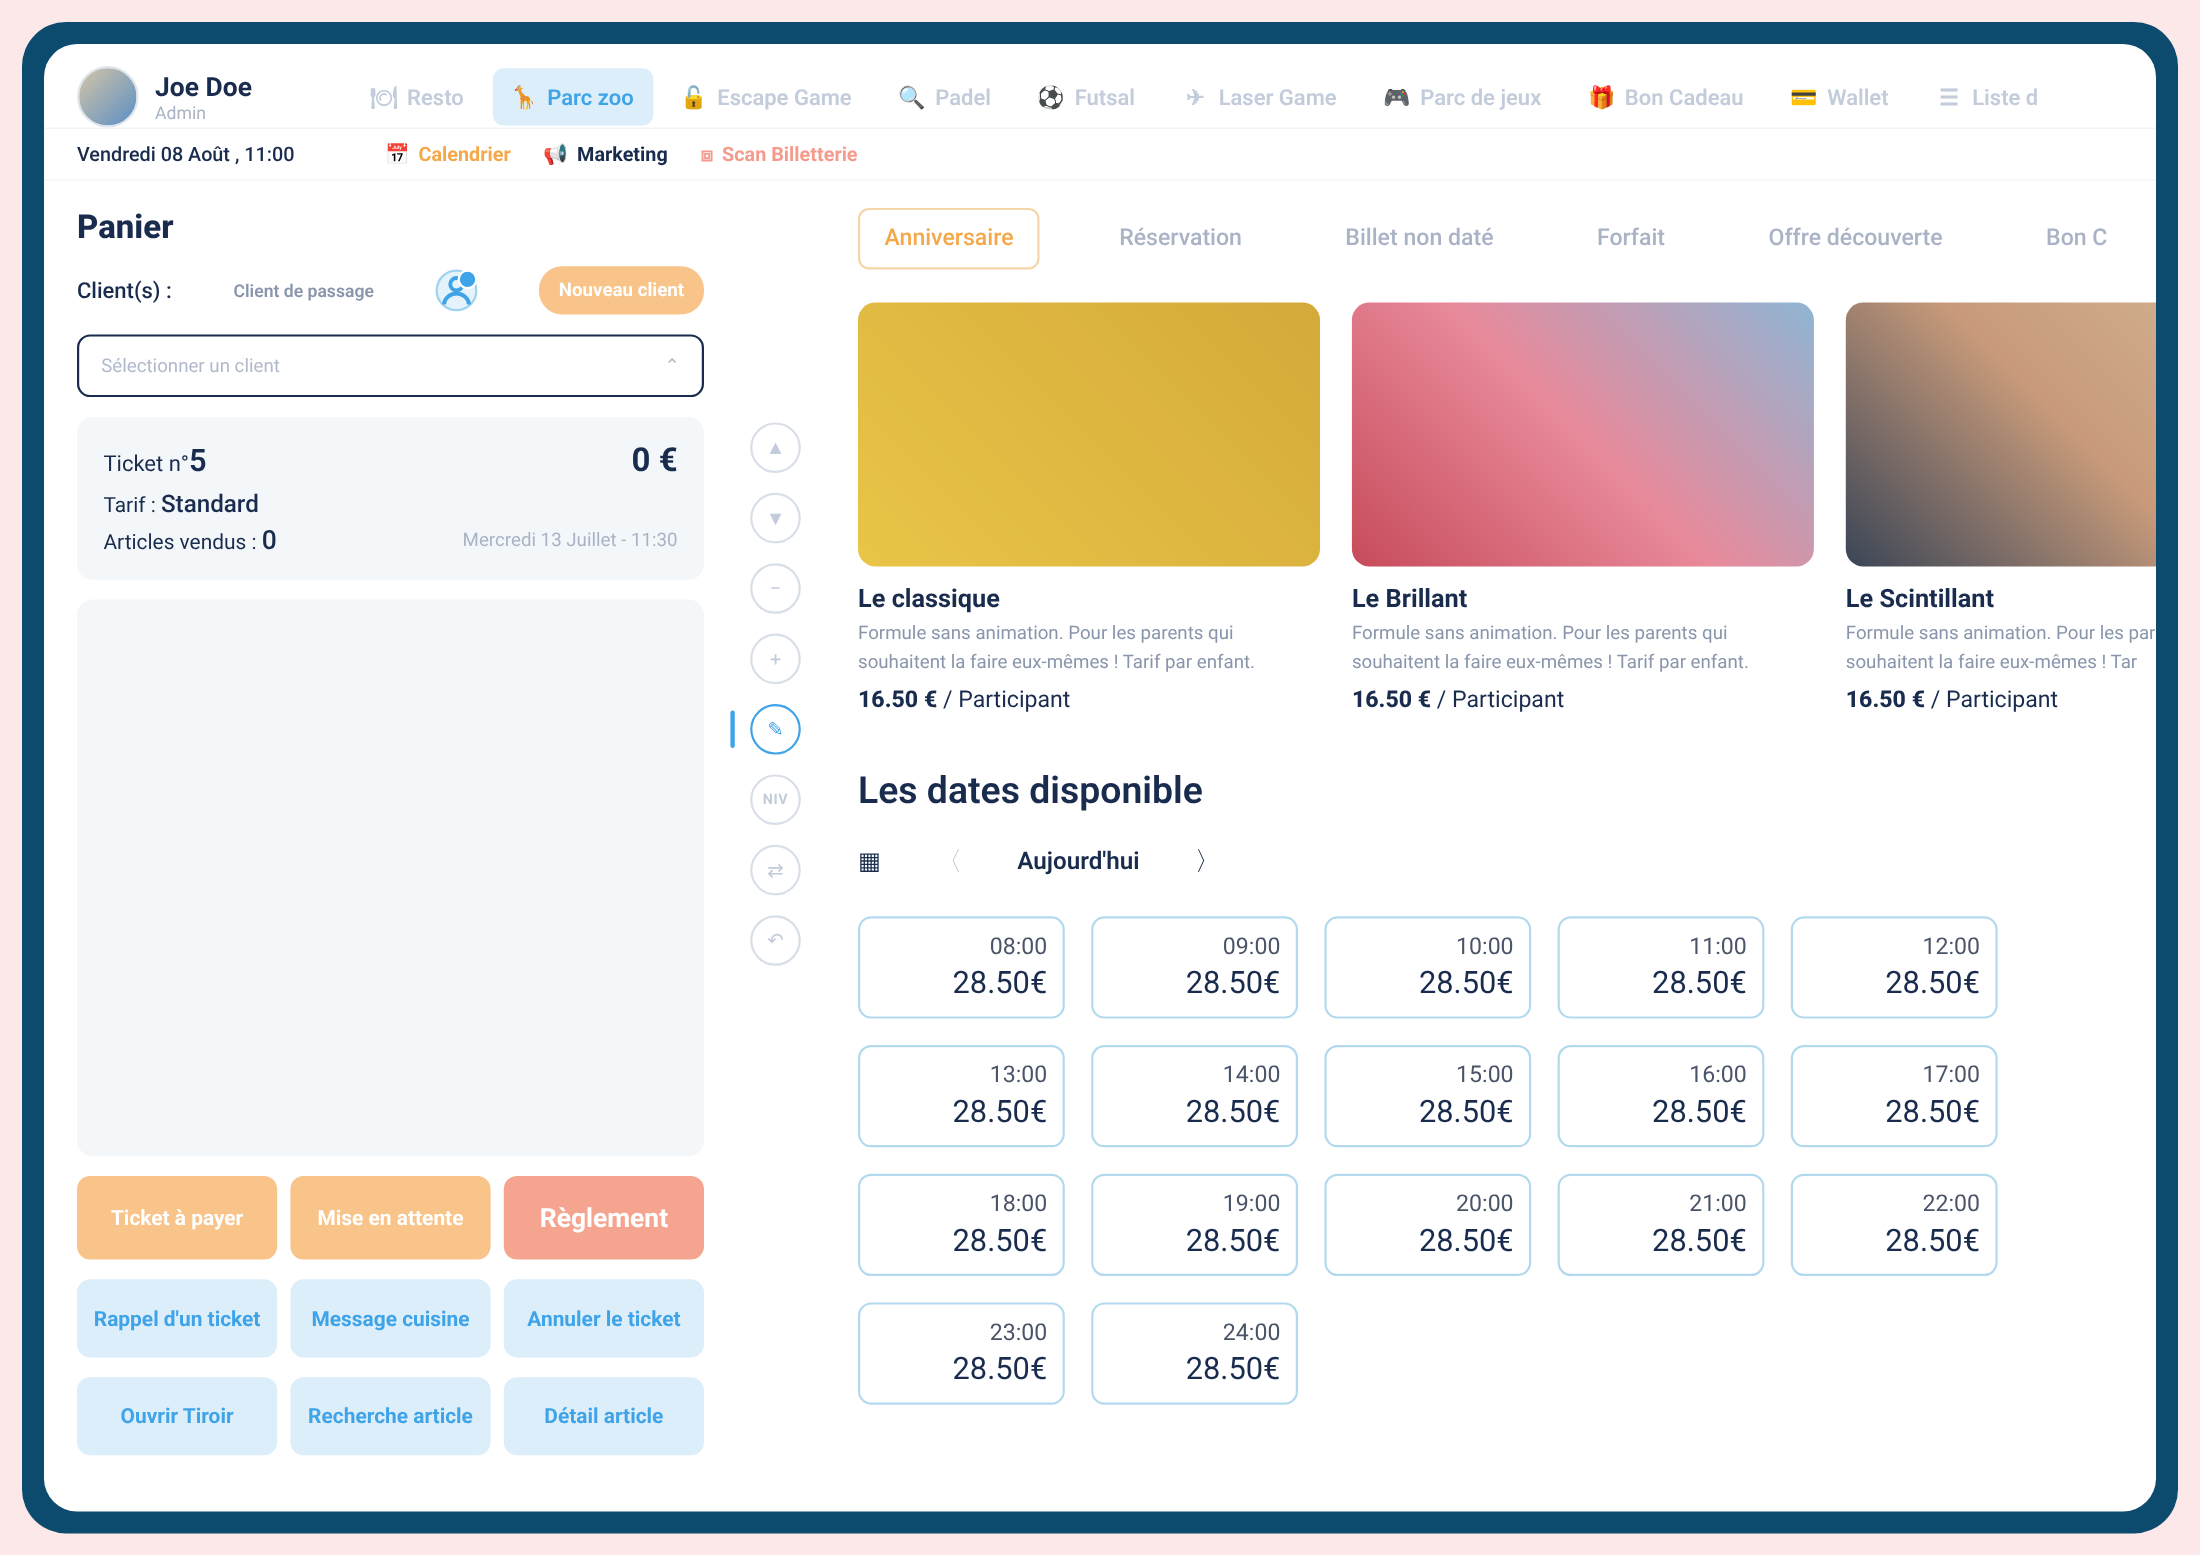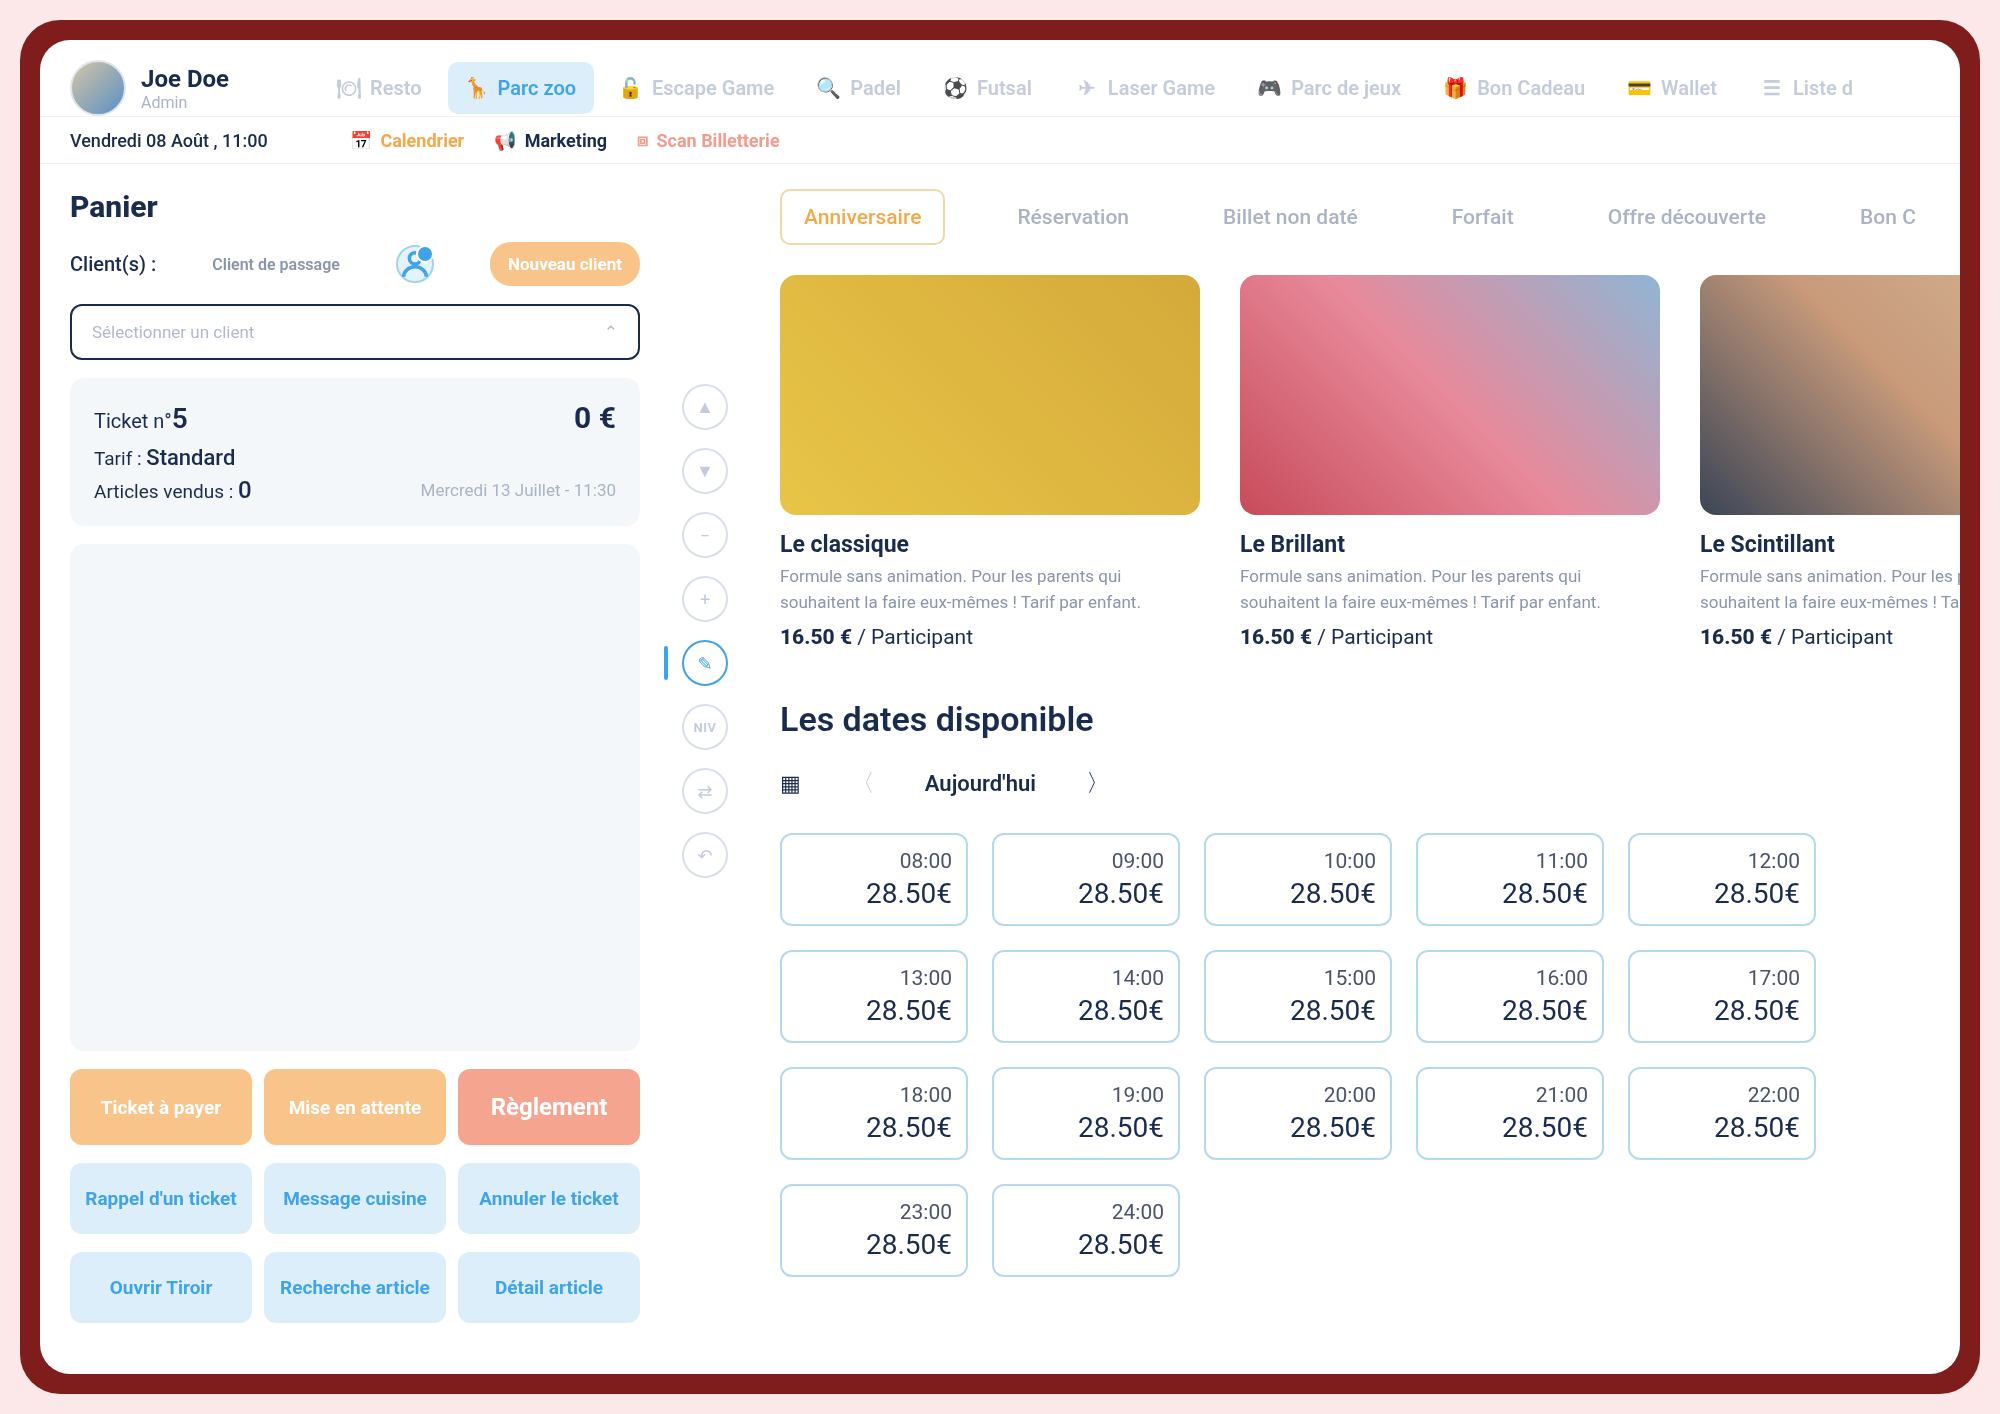--- a/index.html
+++ b/index.html
@@ -1,17 +1,17 @@
 <!DOCTYPE html>
 <html><head>
 <meta charset="utf-8">
 <style>
 * { box-sizing: border-box; margin: 0; padding: 0; font-family: -apple-system, BlinkMacSystemFont, 'Segoe UI', Roboto, sans-serif; }
 body { background: #fce8e8; padding: 20px; }
-.device-frame { background: #7f1d1d; border-radius: 40px; padding: 20px; width: 1960px; height: 1374px; margin: 0 auto; }
+.device-frame { background: #0c4a6e; border-radius: 40px; padding: 20px; width: 1960px; height: 1374px; margin: 0 auto; }
 .screen { background: #fff; border-radius: 30px; width: 100%; height: 100%; overflow: hidden; position: relative; }
 
 
 .header { display: flex; align-items: center; padding: 20px 30px 0; gap: 30px; border-bottom: 1px solid #eef0f4; }
 .user-block { display: flex; align-items: center; gap: 15px; min-width: 220px; }
 .avatar { width: 56px; height: 56px; border-radius: 50%; background: linear-gradient(135deg, #d4c5a8, #5a8fc4); border: 2px solid #e0e5ec; }
 .user-info .name { font-size: 24px; font-weight: 700; color: #1a2c4e; }
 .user-info .role { font-size: 16px; color: #a9b3c5; }
 .top-tabs { display: flex; gap: 8px; flex: 1; }
 .top-tab { display: flex; align-items: center; gap: 10px; padding: 14px 18px; border-radius: 10px; color: #c3ccdb; font-weight: 600; font-size: 20px; cursor: pointer; white-space: nowrap; }
@@ -66,21 +66,21 @@
 .vbtn.active { border-color: #3fa3e8; color: #3fa3e8; position:relative; }
 .vbtn.active::before { content:''; position:absolute; left:-20px; top:4px; bottom:4px; width:4px; background:#3fa3e8; border-radius:2px; }
 .vbtn.niv { font-size: 13px; font-weight: 700; letter-spacing: 0.5px; }
 
 
 .content { flex: 1; padding: 25px 0 25px 40px; overflow: hidden; }
 .offer-tabs { display: flex; gap: 50px; align-items: center; margin-bottom: 30px; }
 .offer-tab { font-size: 21px; font-weight: 500; color: #a9b3c5; cursor: pointer; padding: 14px 22px; border-radius: 10px; }
 .offer-tab.active { color: #f5a84a; border: 2px solid #f5d6a8; }
 
-.cards { display: flex; gap: 40px; margin-bottom: 50px; }
+.cards { display: flex; gap: 29px; margin-bottom: 50px; }
 .card { width: 420px; flex-shrink: 0; }
 .card-img { width: 100%; height: 240px; border-radius: 16px; margin-bottom: 16px; }
 .ci1 { background: linear-gradient(45deg, #e8c547, #d4a93a); }
 .ci2 { background: linear-gradient(45deg, #c74b5a, #e88a9b, #8fb5d4); }
 .ci3 { background: linear-gradient(45deg, #3a4556, #c89a7a, #d4b896); }
 .card-title { font-size: 23px; font-weight: 700; color: #1a2c4e; margin-bottom: 6px; }
 .card-desc { font-size: 17px; color: #8895ab; line-height: 1.5; margin-bottom: 10px; }
 .card-price { font-size: 21px; color: #1a2c4e; }
 .card-price .amt { font-weight: 800; }
 

